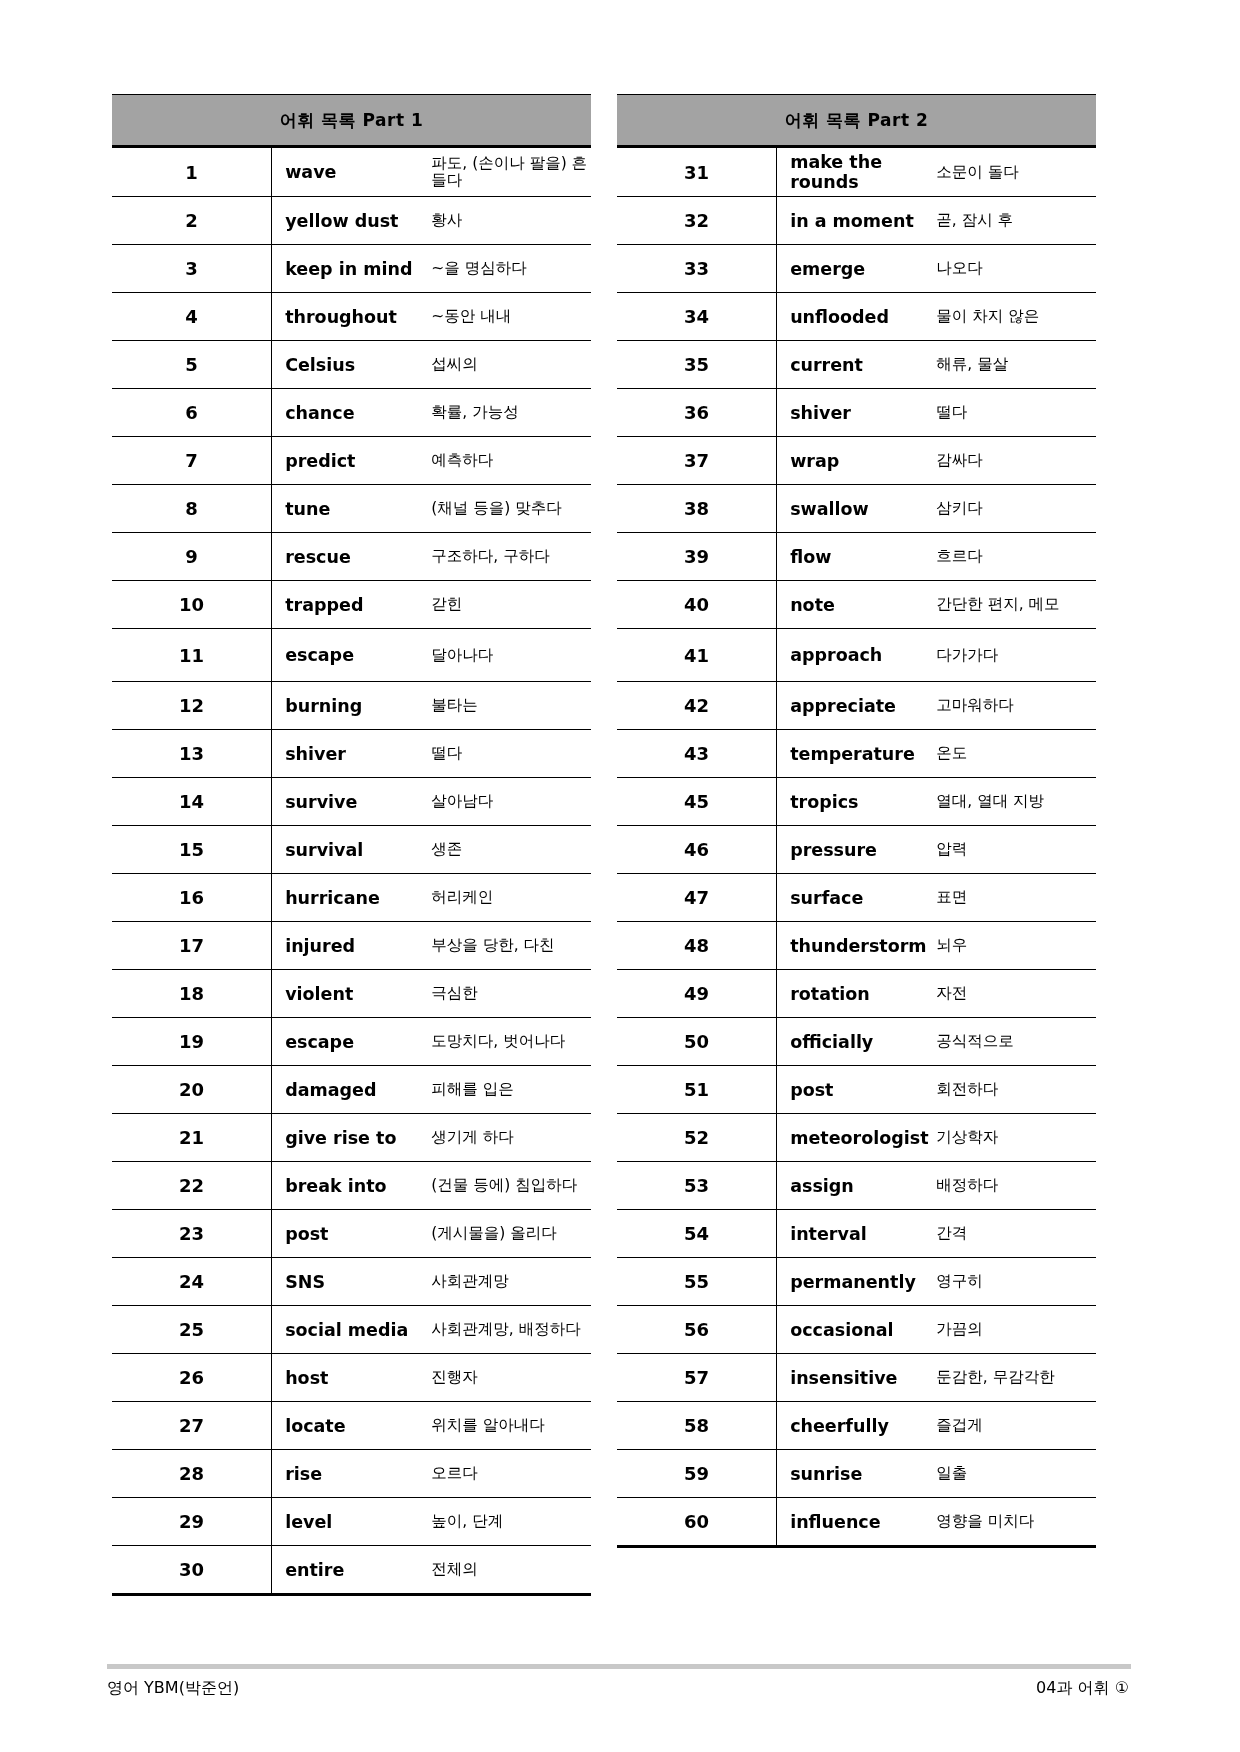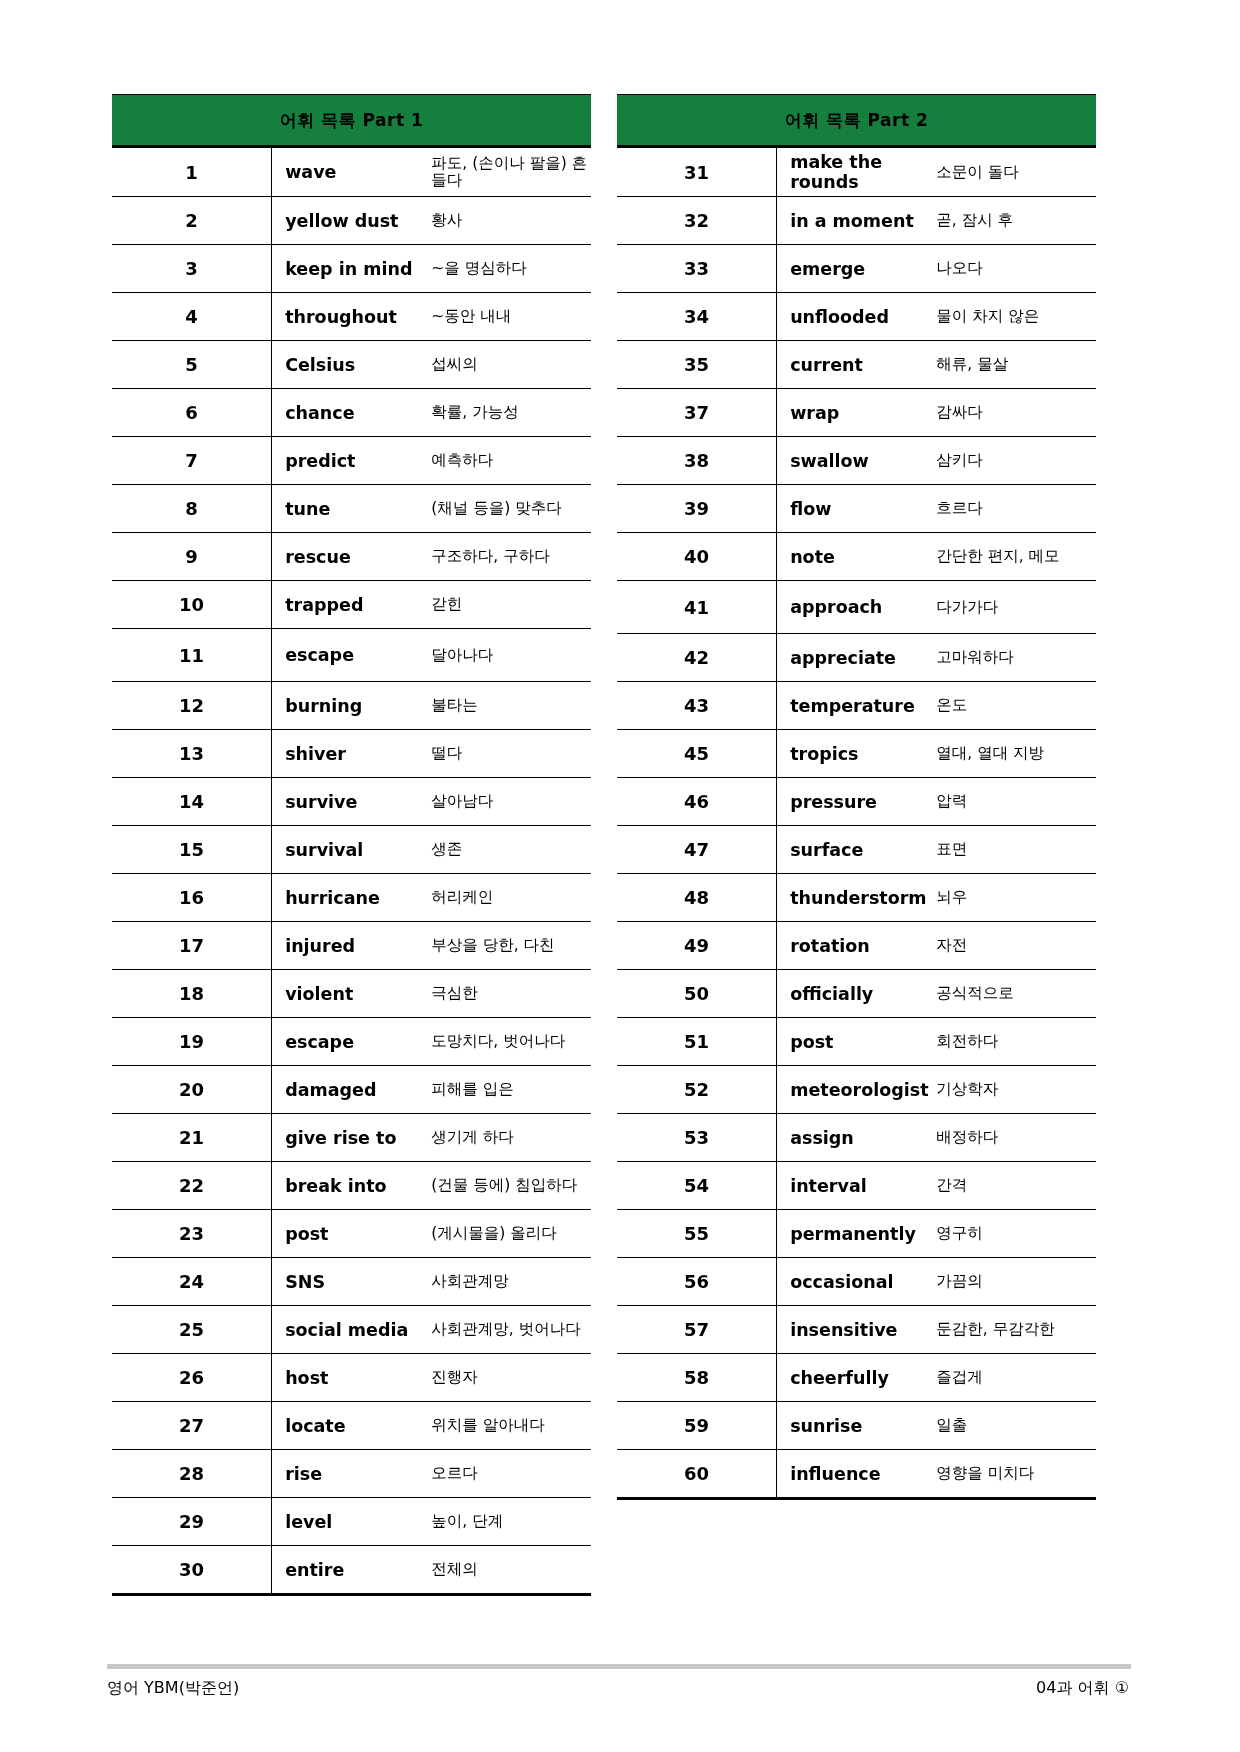--- a/index.html
+++ b/index.html
@@ -1,20 +1,20 @@
 <!DOCTYPE html>
 <html><head>
 <meta charset="utf-8">
 <style>
   html, body { margin: 0; padding: 0; background: #ffffff; }
   body { width: 1240px; height: 1752px; position: relative; font-family: "DejaVu Sans", "Liberation Sans", sans-serif; color: #000; overflow: hidden; }
   .vtable { position: absolute; top: 94px; width: 479px; border-collapse: collapse; table-layout: fixed; }
   .vtable.left { left: 112px; }
   .vtable.right { left: 617px; }
-  .vtable th.head { background: #15803d; border-top: 1.5px solid #000; border-bottom: 3px solid #000; height: 50px; font-size: 17px; font-weight: bold; text-align: center; padding: 0; letter-spacing: 0.5px; }
+  .vtable th.head { background: #a3a3a3; border-top: 1.5px solid #000; border-bottom: 3px solid #000; height: 50px; font-size: 17px; font-weight: bold; text-align: center; padding: 0; letter-spacing: 0.5px; }
   .vtable td { border-bottom: 1.5px solid #000; padding: 0; vertical-align: middle; height: 47px; }
   .vtable tr.r1 td { height: 48px; }
   .vtable tr.r11 td { height: 52px; }
   .vtable tr.last td { border-bottom: 3px solid #000; }
   .vtable td.num { width: 56px; text-align: center; font-weight: bold; font-size: 18px; border-right: 1.5px solid #000; }
   .vtable td.word { width: 211px; padding-left: 13px; font-weight: bold; font-size: 17.5px; }
   .vtable td.mean { padding-left: 0; font-size: 15.5px; line-height: 17px; }
   .footer-line { position: absolute; left: 107px; top: 1664px; width: 1024px; height: 5px; background: #c8c8c8; }
   .footer-left { position: absolute; left: 107px; top: 1678px; font-size: 16px; }
   .footer-right { position: absolute; right: 111px; top: 1678px; font-size: 16px; text-align: right; }
@@ -146,21 +146,21 @@
         <td class="mean">(게시물을) 올리다</td>
       </tr>
       <tr>
         <td class="num">24</td>
         <td class="word">SNS</td>
         <td class="mean">사회관계망</td>
       </tr>
       <tr>
         <td class="num">25</td>
         <td class="word">social media</td>
-        <td class="mean">사회관계망, 벗어나다</td>
+        <td class="mean">사회관계망, 배정하다</td>
       </tr>
       <tr>
         <td class="num">26</td>
         <td class="word">host</td>
         <td class="mean">진행자</td>
       </tr>
       <tr>
         <td class="num">27</td>
         <td class="word">locate</td>
         <td class="mean">위치를 알아내다</td>
@@ -207,20 +207,25 @@
       </tr>
       <tr>
         <td class="num">34</td>
         <td class="word">unflooded</td>
         <td class="mean">물이 차지 않은</td>
       </tr>
       <tr>
         <td class="num">35</td>
         <td class="word">current</td>
         <td class="mean">해류, 물살</td>
+      </tr>
+      <tr>
+        <td class="num">36</td>
+        <td class="word">shiver</td>
+        <td class="mean">떨다</td>
       </tr>
       <tr>
         <td class="num">37</td>
         <td class="word">wrap</td>
         <td class="mean">감싸다</td>
       </tr>
       <tr>
         <td class="num">38</td>
         <td class="word">swallow</td>
         <td class="mean">삼키다</td>

